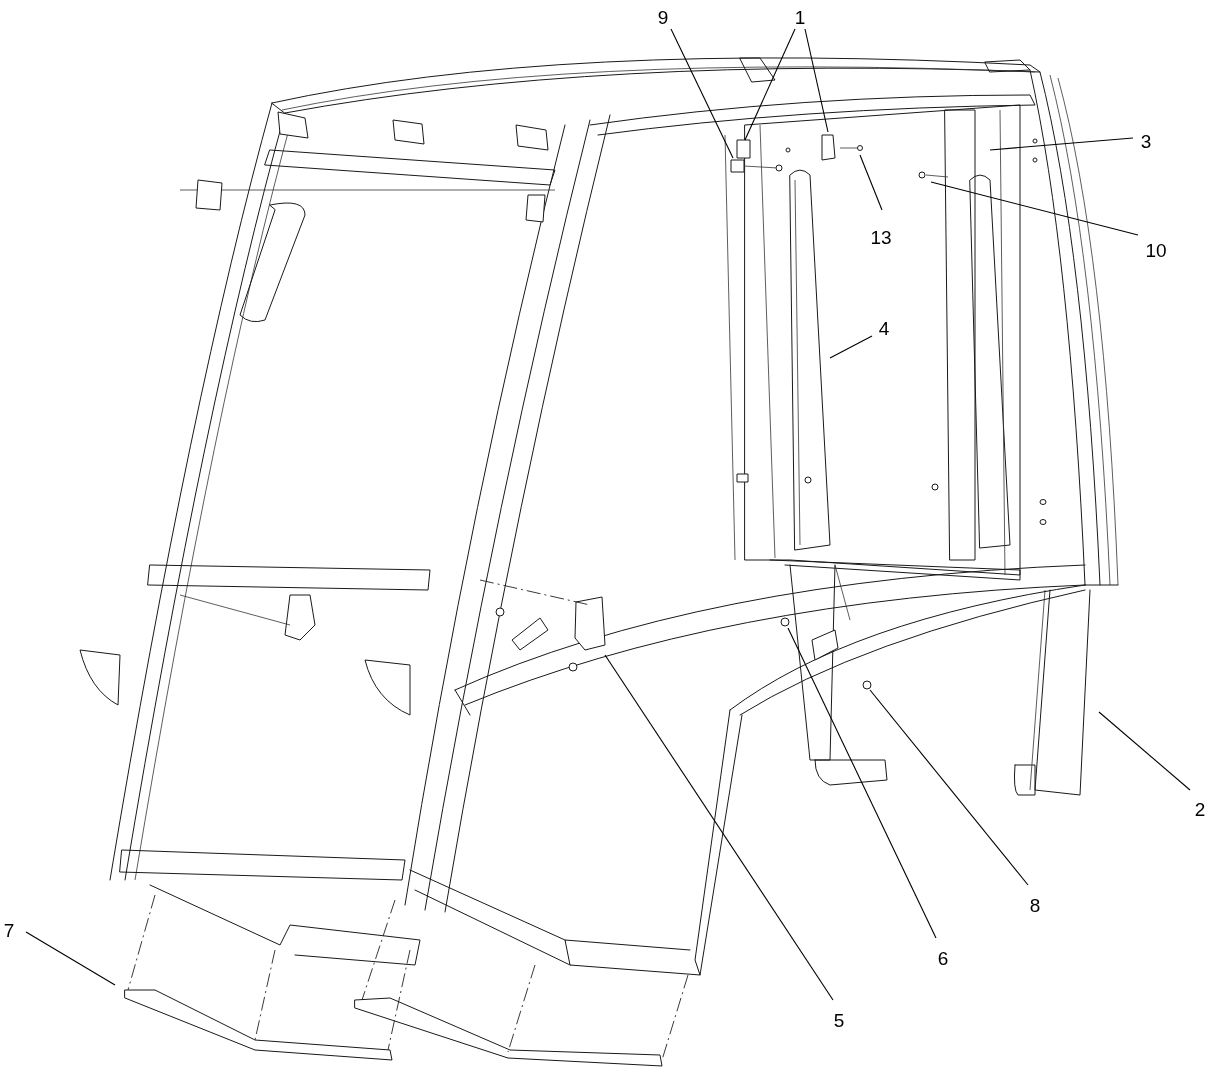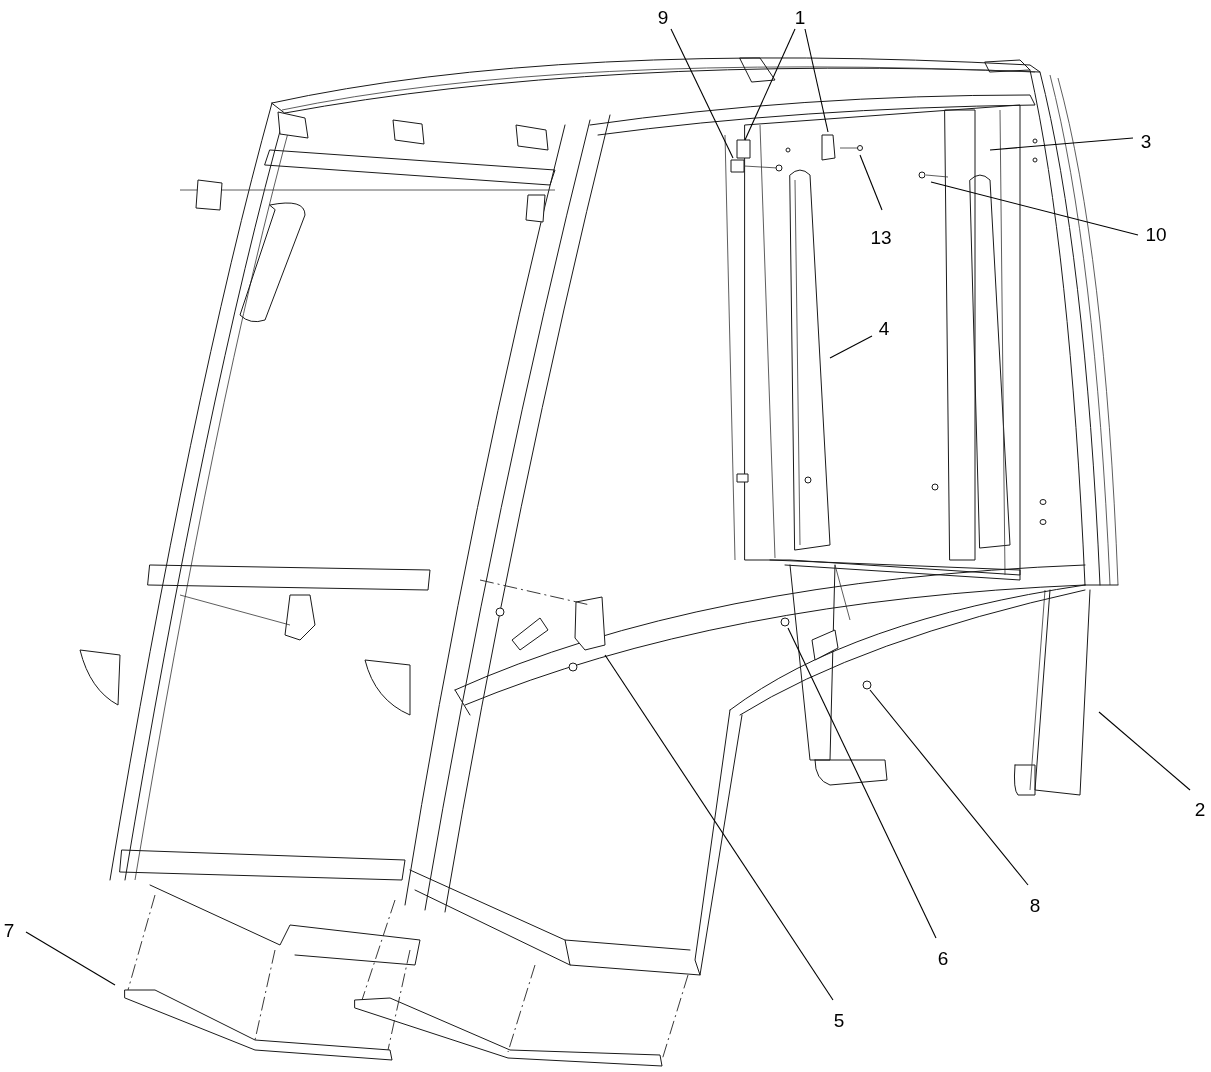--- a/index.html
+++ b/index.html
@@ -147,19 +147,19 @@
     <line class="leader" x1="936" y1="938" x2="788" y2="628"></line>
     <line class="leader" x1="833" y1="1000" x2="605" y2="655"></line>
     <line class="leader" x1="26" y1="932" x2="115" y2="985"></line>
   </g>
 </svg>
 
 <div class="callout" style="left:800px;top:17px;">1</div>
 <div class="callout" style="left:663px;top:17px;">9</div>
 <div class="callout" style="left:881px;top:237px;">13</div>
 <div class="callout" style="left:1146px;top:141px;">3</div>
-<div class="callout" style="left:1156px;top:234px;">10</div>
+<div class="callout" style="left:1156px;top:250px;">10</div>
 <div class="callout" style="left:884px;top:328px;">4</div>
 <div class="callout" style="left:1200px;top:809px;">2</div>
 <div class="callout" style="left:1035px;top:905px;">8</div>
 <div class="callout" style="left:943px;top:958px;">6</div>
 <div class="callout" style="left:839px;top:1020px;">5</div>
 <div class="callout" style="left:9px;top:930px;">7</div>
 
 </body></html>

